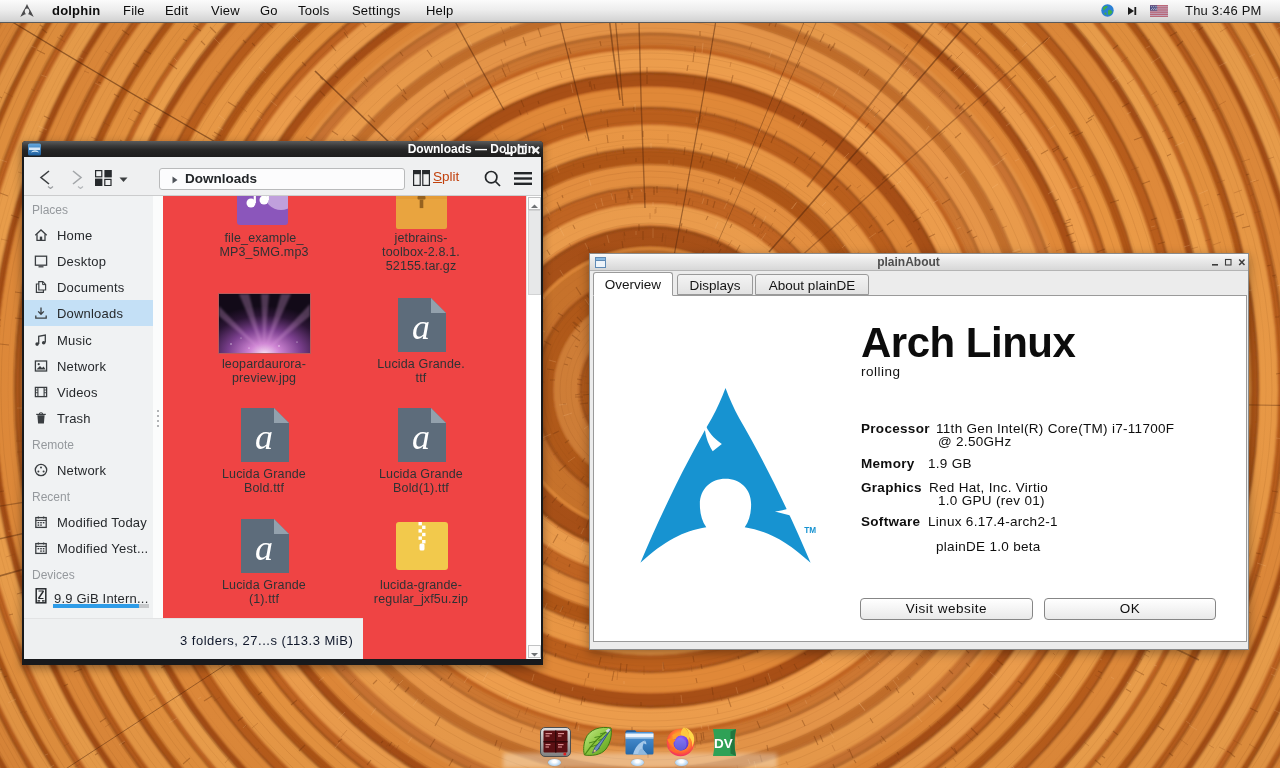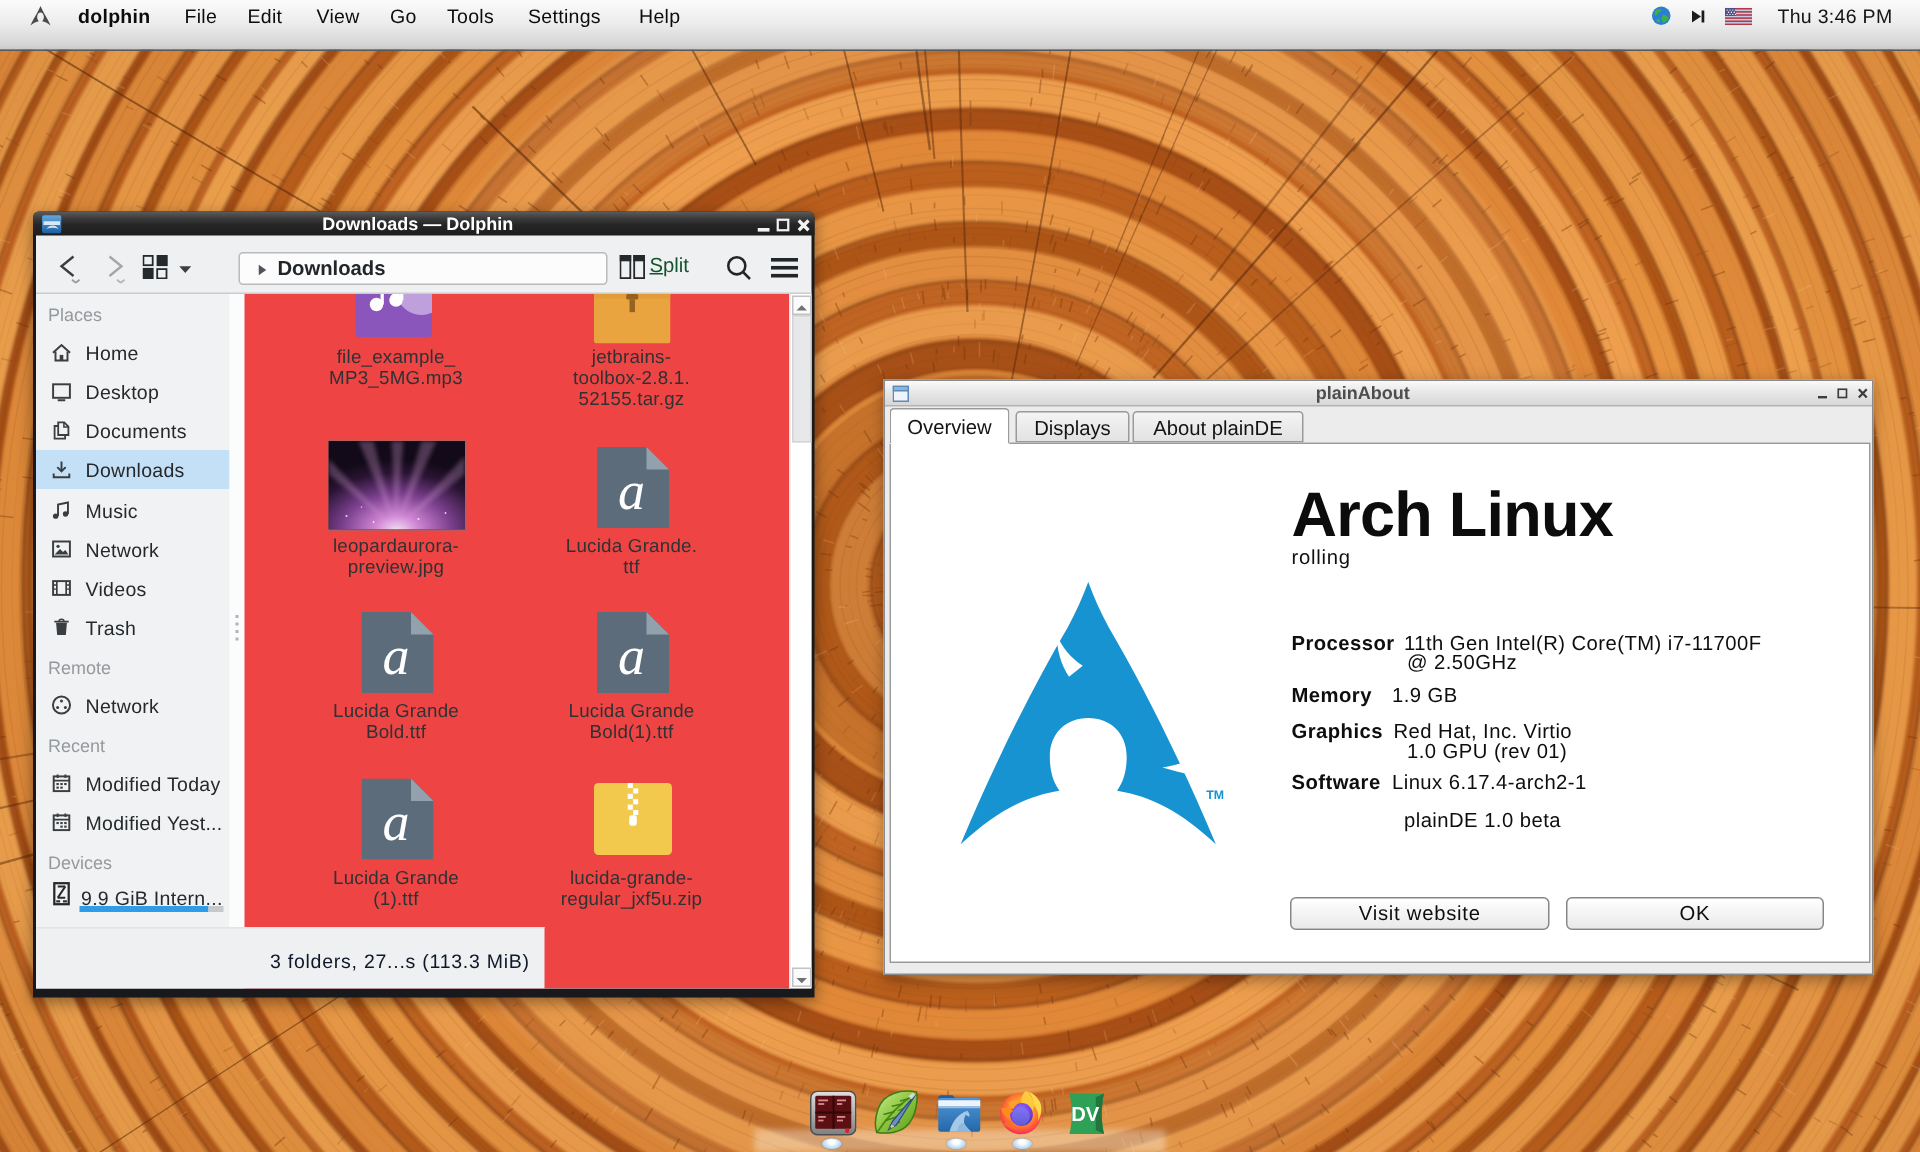--- a/index.html
+++ b/index.html
@@ -1,22 +1,22 @@
 <!DOCTYPE html>
 <html><head><meta charset="utf-8">
 <style>
 *{margin:0;padding:0;box-sizing:border-box}
 html,body{width:1280px;height:768px;overflow:hidden;font-family:"Liberation Sans",sans-serif;background:#d2712c}
 .a{position:absolute}
 
-#menubar{position:absolute;left:0;top:0;width:1280px;height:34px;background:linear-gradient(#fbfbfb,#ededed 45%,#d6d6d6 90%,#c8c8c8);border-bottom:1px solid #5a5a5a;z-index:50;font-size:13px;color:#0c0c0c;letter-spacing:0.2px}
+#menubar{position:absolute;left:0;top:0;width:1280px;height:23px;background:linear-gradient(#fbfbfb,#ededed 45%,#d6d6d6 90%,#c8c8c8);border-bottom:1px solid #5a5a5a;z-index:50;font-size:13px;color:#0c0c0c;letter-spacing:0.2px}
 #menubar span{position:absolute;top:3px}
 
 #dolphin{position:absolute;left:22px;top:141px;width:521px;height:524px;background:#17191c;border-radius:4px 4px 0 0;box-shadow:0 3px 10px rgba(0,0,0,0.4);z-index:10}
-#dtitle{position:absolute;left:0;top:0;width:521px;padding-right:8px;height:16px;border-radius:4px 4px 0 0;background:linear-gradient(#5c5c5c,#3a3a3a 30%,#262626 55%,#1d1d1d);color:#fff;font-size:12px;font-weight:bold;text-align:center;line-height:16px}
+#dtitle{position:absolute;left:0;top:0;width:521px;padding-right:8px;height:16px;border-radius:4px 4px 0 0;background:linear-gradient(#5c5c5c,#3a3a3a 30%,#262626 55%,#1d1d1d);color:#fff;font-size:12px;font-weight:bold;text-align:right;line-height:16px}
 #dtool{position:absolute;left:2px;top:16px;width:517px;height:39px;background:#eff0f1;border-bottom:1px solid #cbcccd}
 #dbody{position:absolute;left:2px;top:55px;width:517px;height:463px;background:#fff;overflow:hidden}
 #dside{position:absolute;left:0;top:0;width:129px;height:463px;background:#f0f2f3}
 #dview{position:absolute;left:139px;top:0;width:363px;height:463px;background:#ef4444;overflow:hidden}
 #dscroll{position:absolute;left:502px;top:0;width:15px;height:463px;background:#fff;border-left:1px solid #e3e3e3}
 #dstatus{position:absolute;left:0;top:422px;width:339px;height:41px;background:#eef0f1;border-top:1px solid #e2e3e4}
 .sitem{position:absolute;left:0;width:129px;height:26px;font-size:13px;color:#26292c;letter-spacing:0.2px}
 .sitem .lbl{position:absolute;left:33px;top:6px}
 .shead{position:absolute;left:8px;font-size:12px;color:#95999d}
 .sicon{position:absolute;left:9px;top:5px;width:16px;height:16px}
@@ -468,21 +468,21 @@
           <path d="M0.5 0.5 L5.5 4 L0.5 7.5 Z" fill="#50545a"></path>
         </svg>
    <span class="a" style="left:25px;top:2px;font-size:13.5px;font-weight:bold;color:#232629">Downloads</span>
   </div>
   <svg class="a" style="left:389px;top:13px" width="17" height="16" viewBox="0 0 17 16">
         <rect x="0.6" y="0.6" width="6.6" height="14.8" fill="none" stroke="#26292c" stroke-width="1.2"></rect>
         <rect x="0" y="0" width="7.8" height="4.2" fill="#26292c"></rect>
         <rect x="9.8" y="0.6" width="6.6" height="14.8" fill="none" stroke="#26292c" stroke-width="1.2"></rect>
         <rect x="9.2" y="0" width="7.8" height="4.2" fill="#26292c"></rect>
       </svg>
-  <span class="a" style="left:409px;top:12px;font-size:13.5px;color:#14532d"><u>S</u>plit</span>
+  <span class="a" style="left:409px;top:12px;font-size:13.5px;color:#c2410c"><u>S</u>plit</span>
   <svg class="a" style="left:460px;top:13px" width="18" height="18" viewBox="0 0 18 18">
         <circle cx="7.2" cy="7.2" r="5.7" fill="none" stroke="#232629" stroke-width="1.7"></circle>
         <path d="M11.5 11.5 L16 16" stroke="#232629" stroke-width="1.7"></path>
       </svg>
   <svg class="a" style="left:490px;top:15px" width="18" height="14" viewBox="0 0 18 14">
         <rect width="18" height="2.4" y="0" fill="#232629"></rect>
         <rect width="18" height="2.4" y="5.3" fill="#232629"></rect>
         <rect width="18" height="2.4" y="10.6" fill="#232629"></rect>
       </svg>
  </div>

